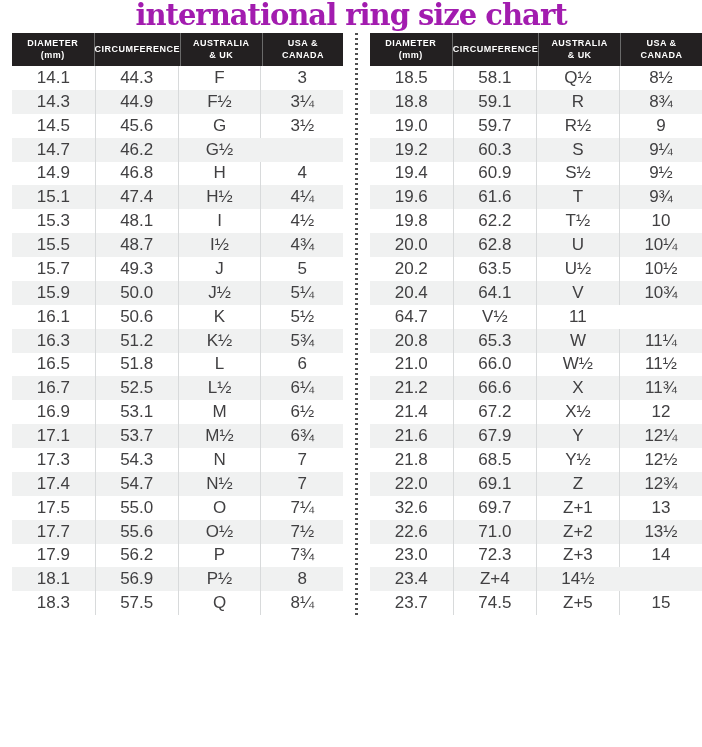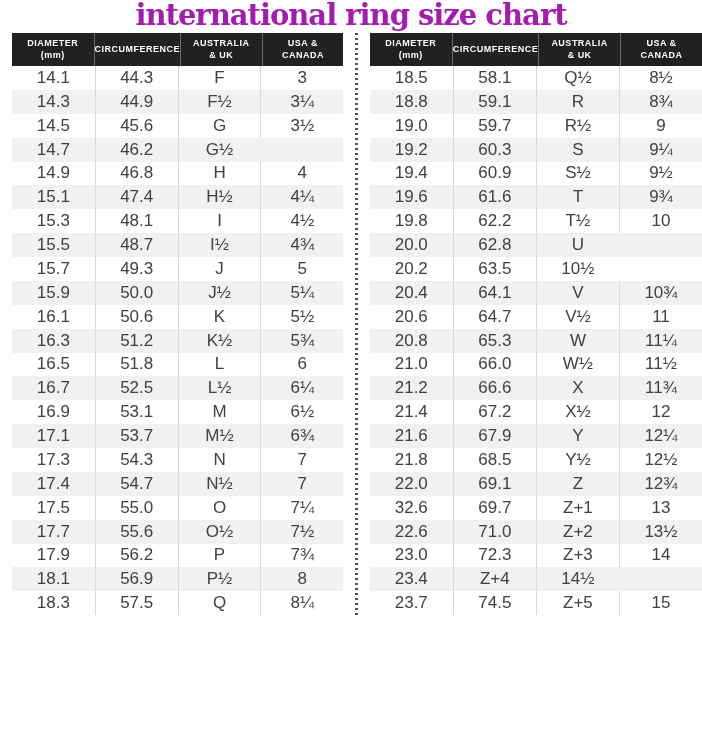--- a/index.html
+++ b/index.html
@@ -301,34 +301,35 @@
         <div class="row">
           <div class="cell">19.8</div>
           <div class="cell">62.2</div>
           <div class="cell">T½</div>
           <div class="cell">10</div>
         </div>
         <div class="row">
           <div class="cell">20.0</div>
           <div class="cell">62.8</div>
           <div class="cell">U</div>
+          <div class="cell">10¼</div>
         </div>
         <div class="row">
           <div class="cell">20.2</div>
           <div class="cell">63.5</div>
+          <div class="cell">U½</div>
           <div class="cell">10½</div>
         </div>
         <div class="row">
           <div class="cell">20.4</div>
           <div class="cell">64.1</div>
           <div class="cell">V</div>
           <div class="cell">10¾</div>
         </div>
         <div class="row">
-          <div class="cell">20.6</div>
           <div class="cell">64.7</div>
           <div class="cell">V½</div>
           <div class="cell">11</div>
         </div>
         <div class="row">
           <div class="cell">20.8</div>
           <div class="cell">65.3</div>
           <div class="cell">W</div>
           <div class="cell">11¼</div>
         </div>

